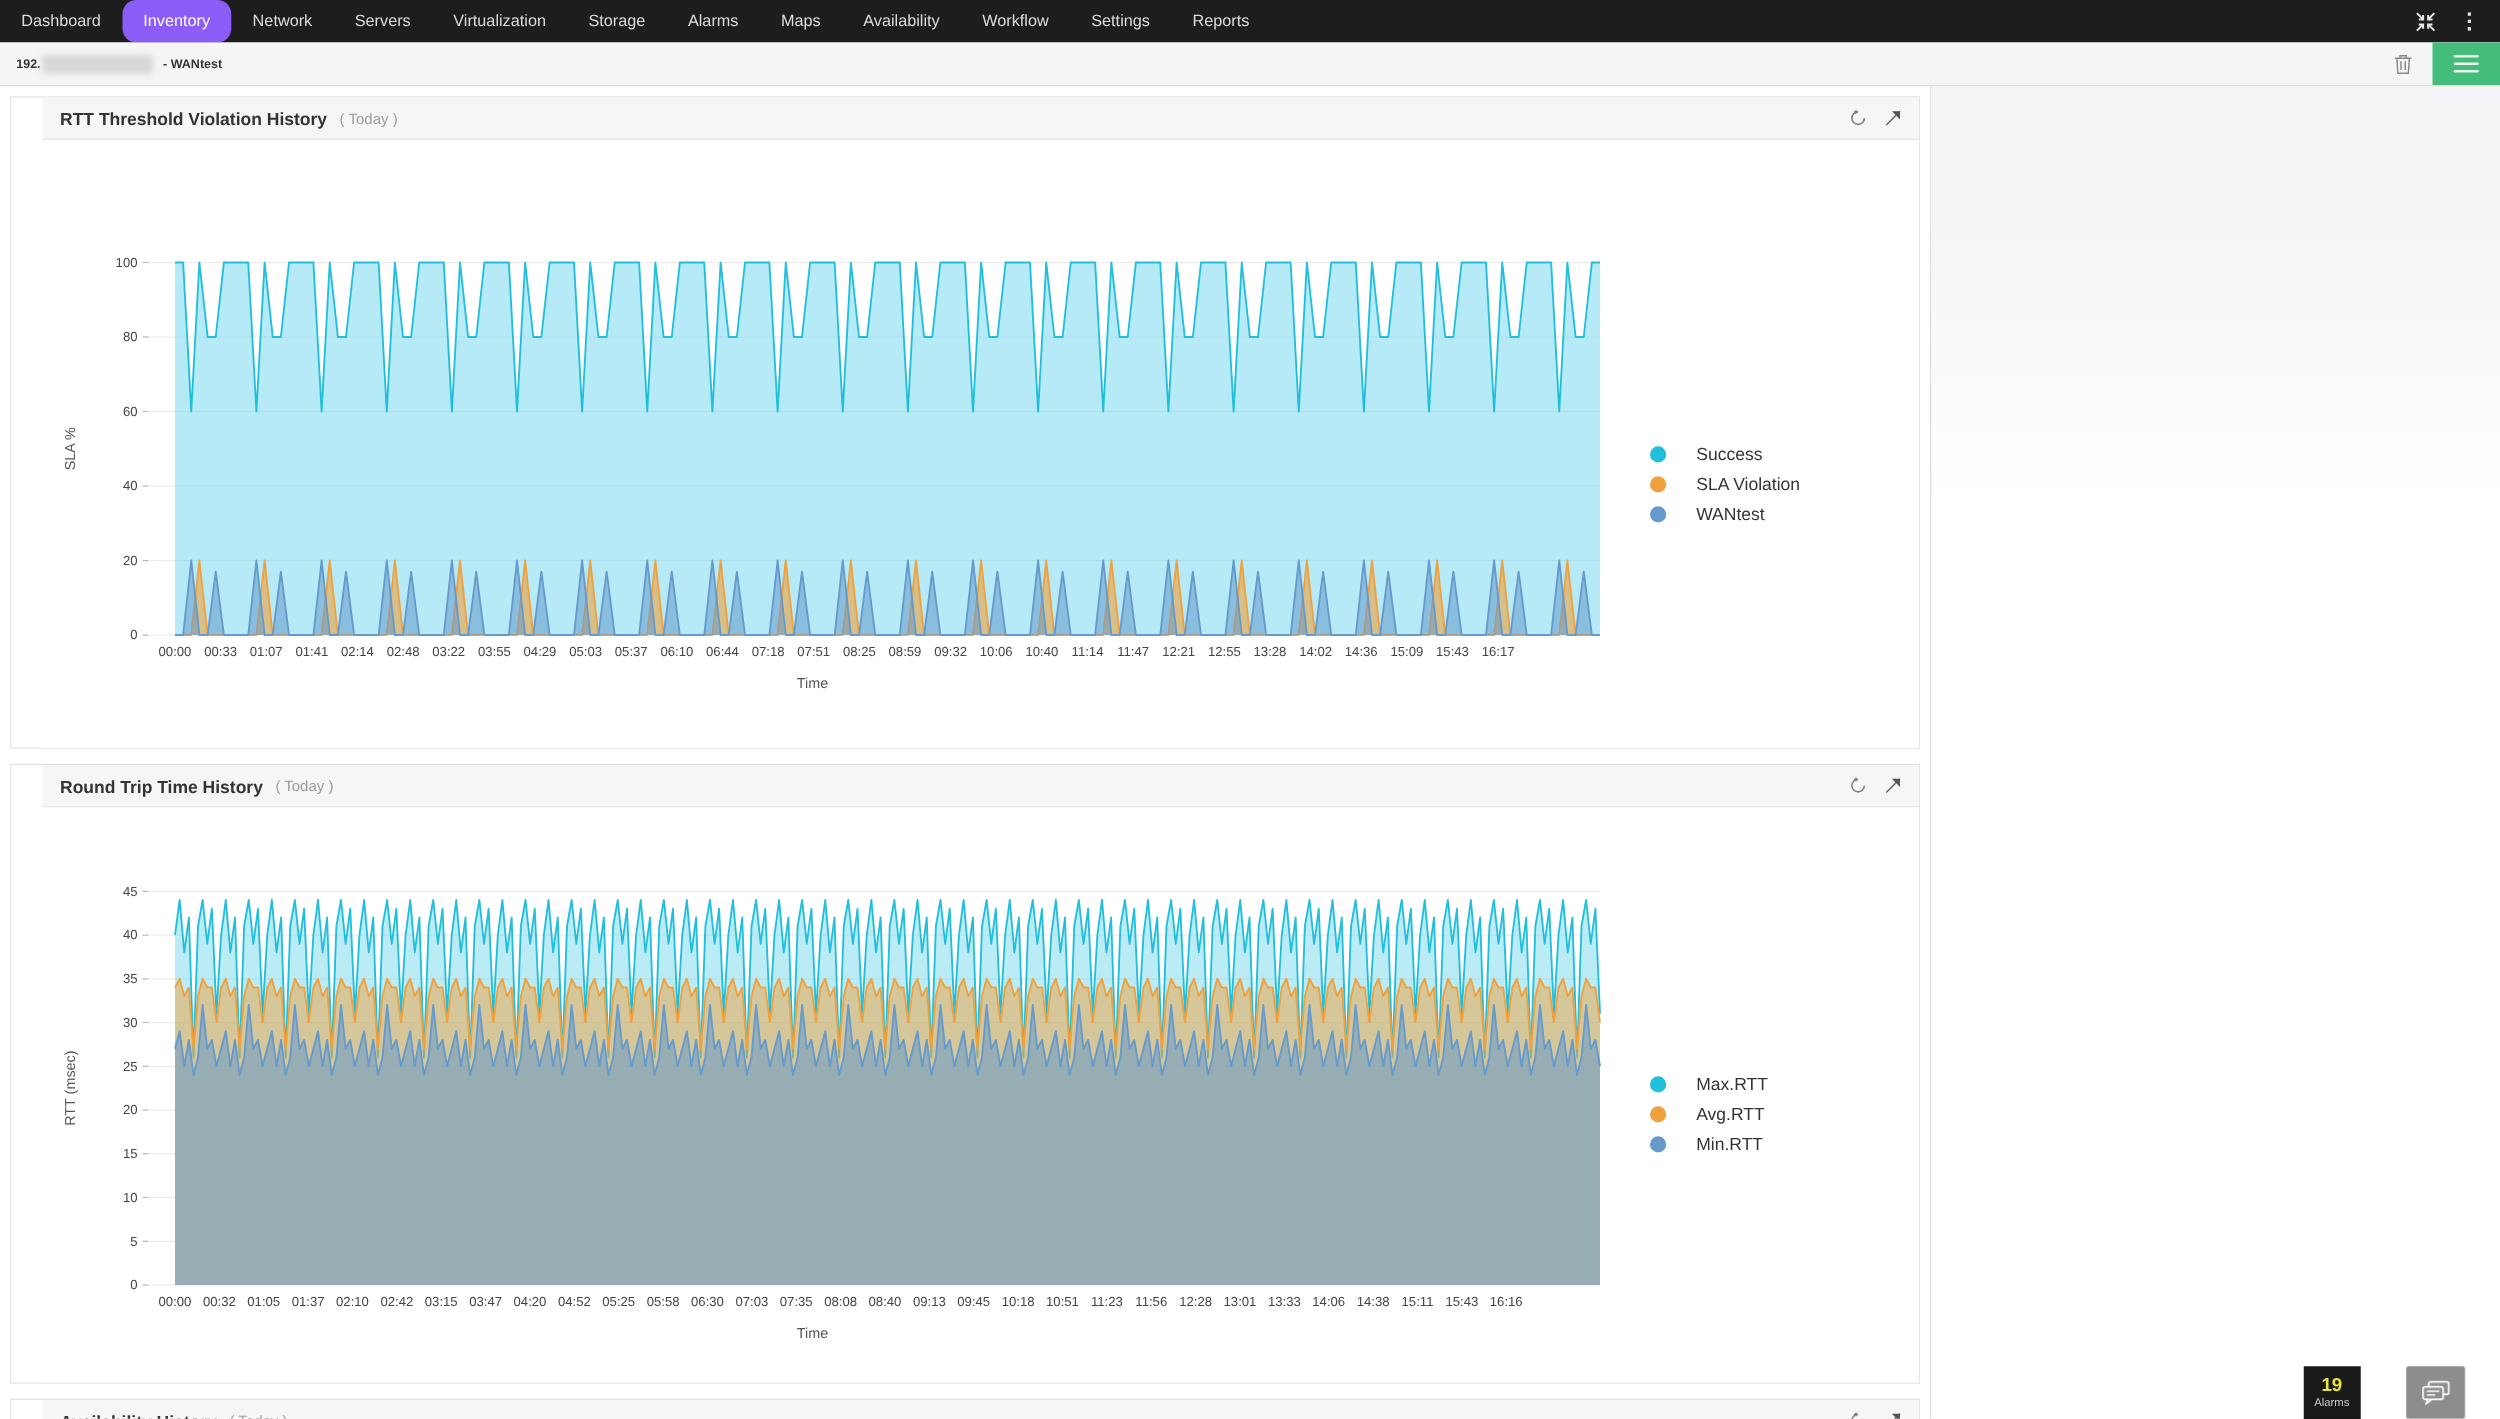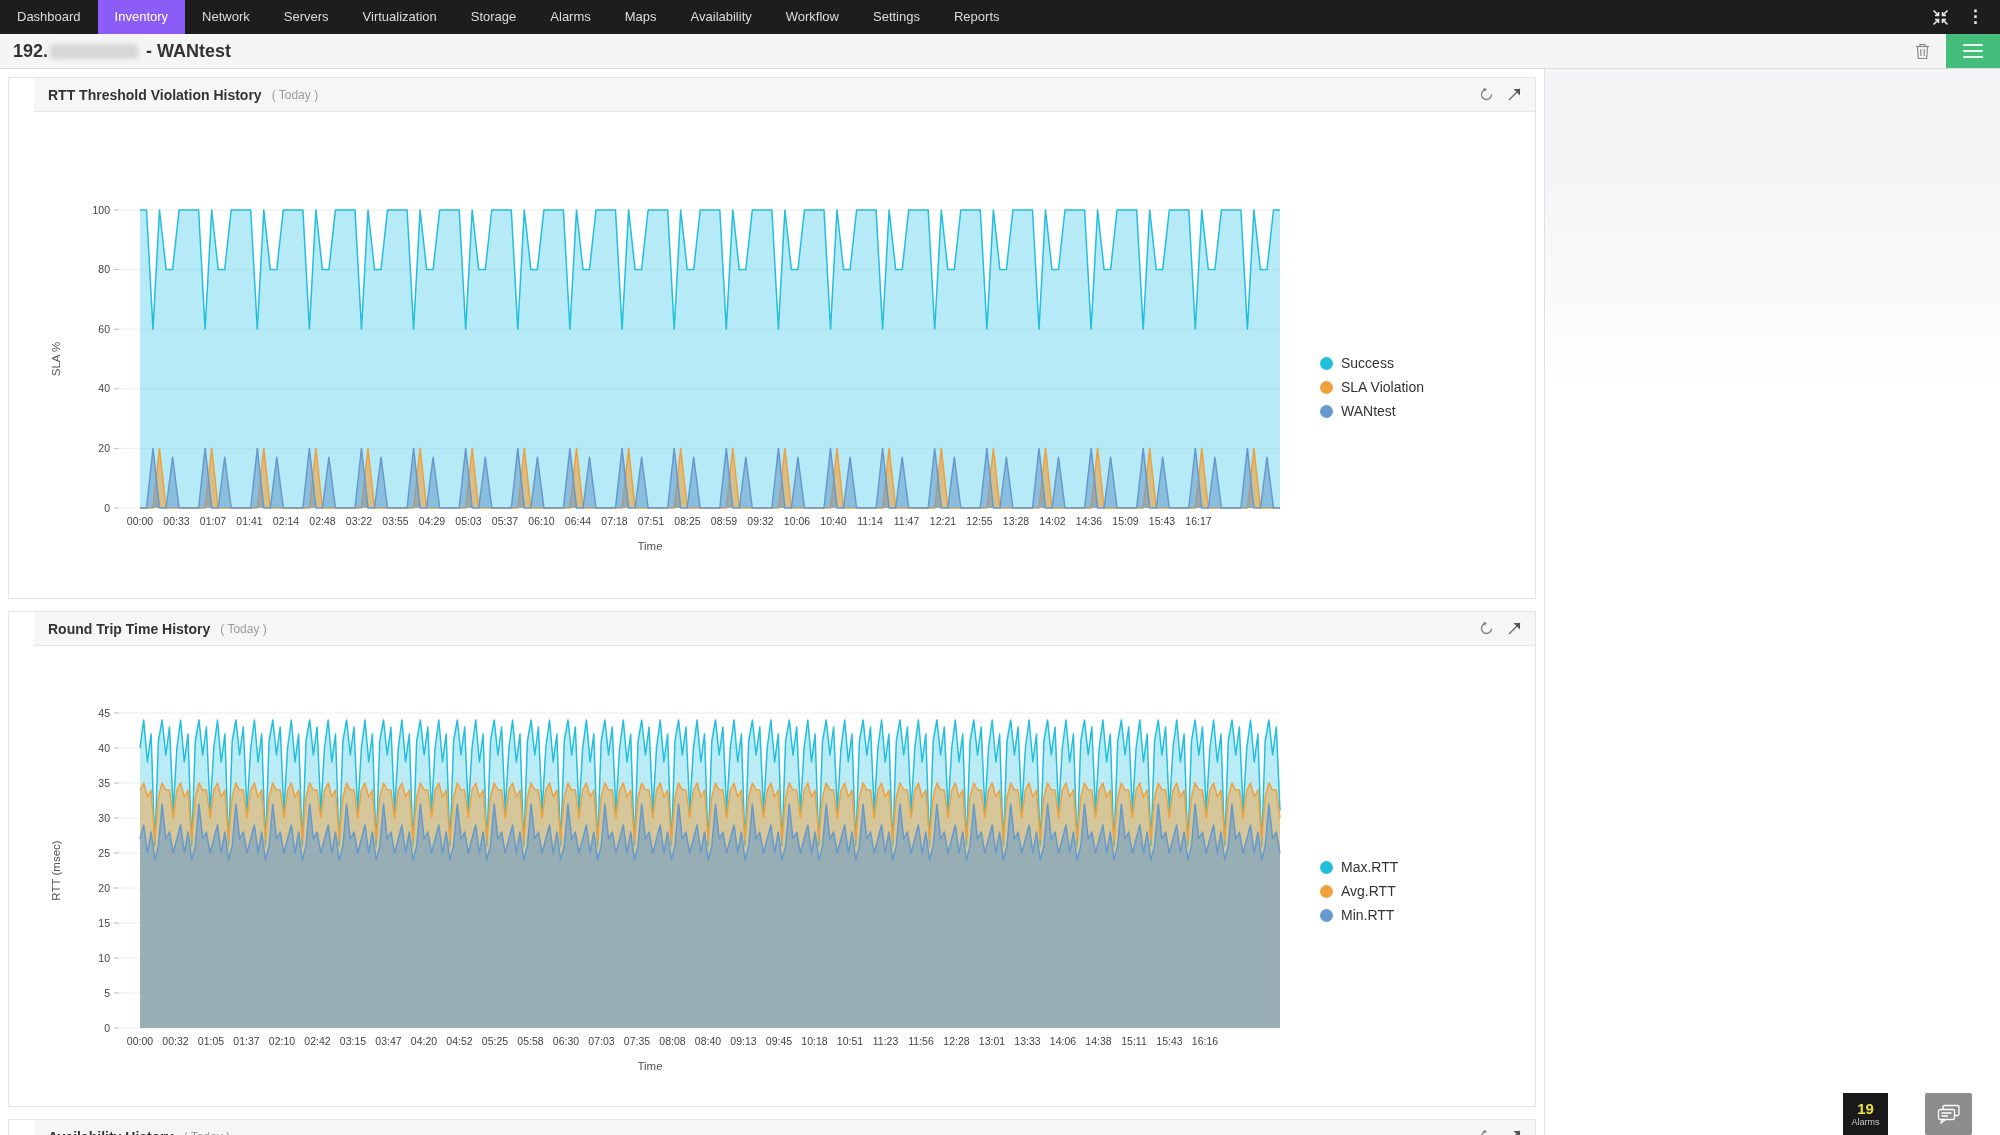--- a/index.html
+++ b/index.html
@@ -2,29 +2,29 @@
 <html><head>
 <meta charset="utf-8">
 <style>
   * { box-sizing: border-box; margin: 0; padding: 0; }
   html, body { width: 2000px; height: 1135px; overflow: hidden; background: #ffffff;
     font-family: "Liberation Sans", sans-serif; }
 
   
   .topnav { height: 34px; background: #1d1d1d; display: flex; align-items: stretch; }
   .nav-items { display: flex; align-items: stretch; }
-  .nav-item { color: #dddddd; font-size: 13px; line-height: 34px; padding: 0 17px; cursor: pointer; }
+  .nav-item { color: #dddddd; font-size: 13px; line-height: 34px; padding: 0 17px; cursor: pointer; border-radius: 11px; }
   .nav-item.active { background: #8b5cf6; color: #ffffff; }
   .nav-right { margin-left: auto; display: flex; align-items: center; gap: 18px; padding-right: 16px; }
   .nav-dots { color: #e8e8e8; font-size: 17px; font-weight: bold; line-height: 34px; cursor: pointer; }
 
   
   .devicebar { height: 35px; background: #f5f5f6; border-bottom: 1px solid #dcdcdc;
     display: flex; align-items: center; padding-left: 13px; position: relative; }
-  .device-title { font-size: 18px; font-weight: bold; color: #333; display: flex; align-items: center; }
+  .device-title { font-size: 10px; font-weight: bold; color: #333; display: flex; align-items: center; }
   .ip-blur { display: inline-block; width: 88px; height: 15px; background: #d6d6d6;
     border-radius: 2px; filter: blur(2.5px); margin: 0 8px 0 2px; }
   .bar-right { margin-left: auto; display: flex; align-items: center; height: 100%; }
   .trash-btn { margin-right: 16px; cursor: pointer; display: flex; align-items: center; }
   .green-menu-btn { width: 54px; height: 100%; background: #45bd7a; display: flex;
     flex-direction: column; justify-content: center; align-items: center; gap: 4px; cursor: pointer; }
   .green-menu-btn span { display: block; width: 20px; height: 2px; background: #eafaf0; border-radius: 1px; }
 
   
   .content { display: flex; width: 2000px; height: 1066px; }
@@ -46,21 +46,21 @@
   .panel-cropped { overflow: hidden; height: 20px; border-bottom: none; margin-bottom: 0; }
 
   .chart-svg { position: absolute; left: 6px; }
   #chart-svg-0 { top: 86px; }
   #chart-svg-1 { top: 55px; }
   svg text { font-family: "Liberation Sans", sans-serif; }
 
   .legend { position: absolute; left: 1286px; }
   #legend-0 { top: 243px; }
   #legend-1 { top: 213px; }
-  .legend-row { display: flex; align-items: center; gap: 8px; margin-bottom: 8px; cursor: pointer; }
+  .legend-row { display: flex; align-items: center; gap: 24px; margin-bottom: 8px; cursor: pointer; }
   .legend-dot { width: 13px; height: 13px; border-radius: 50%; flex: 0 0 auto; }
   .legend-label { font-size: 14px; color: #333; white-space: nowrap; }
 
   
   .alarm-badge { position: fixed; right: 112px; bottom: 0; width: 45px; height: 42px;
     background: #191919; display: flex; flex-direction: column; align-items: center;
     justify-content: center; cursor: pointer; }
   .alarm-count { color: #e7e23c; font-size: 15px; font-weight: bold; line-height: 16px; }
   .alarm-label { color: #cccccc; font-size: 9px; line-height: 11px; }
   .chat-btn { position: fixed; right: 28px; bottom: 0; width: 47px; height: 42px;

